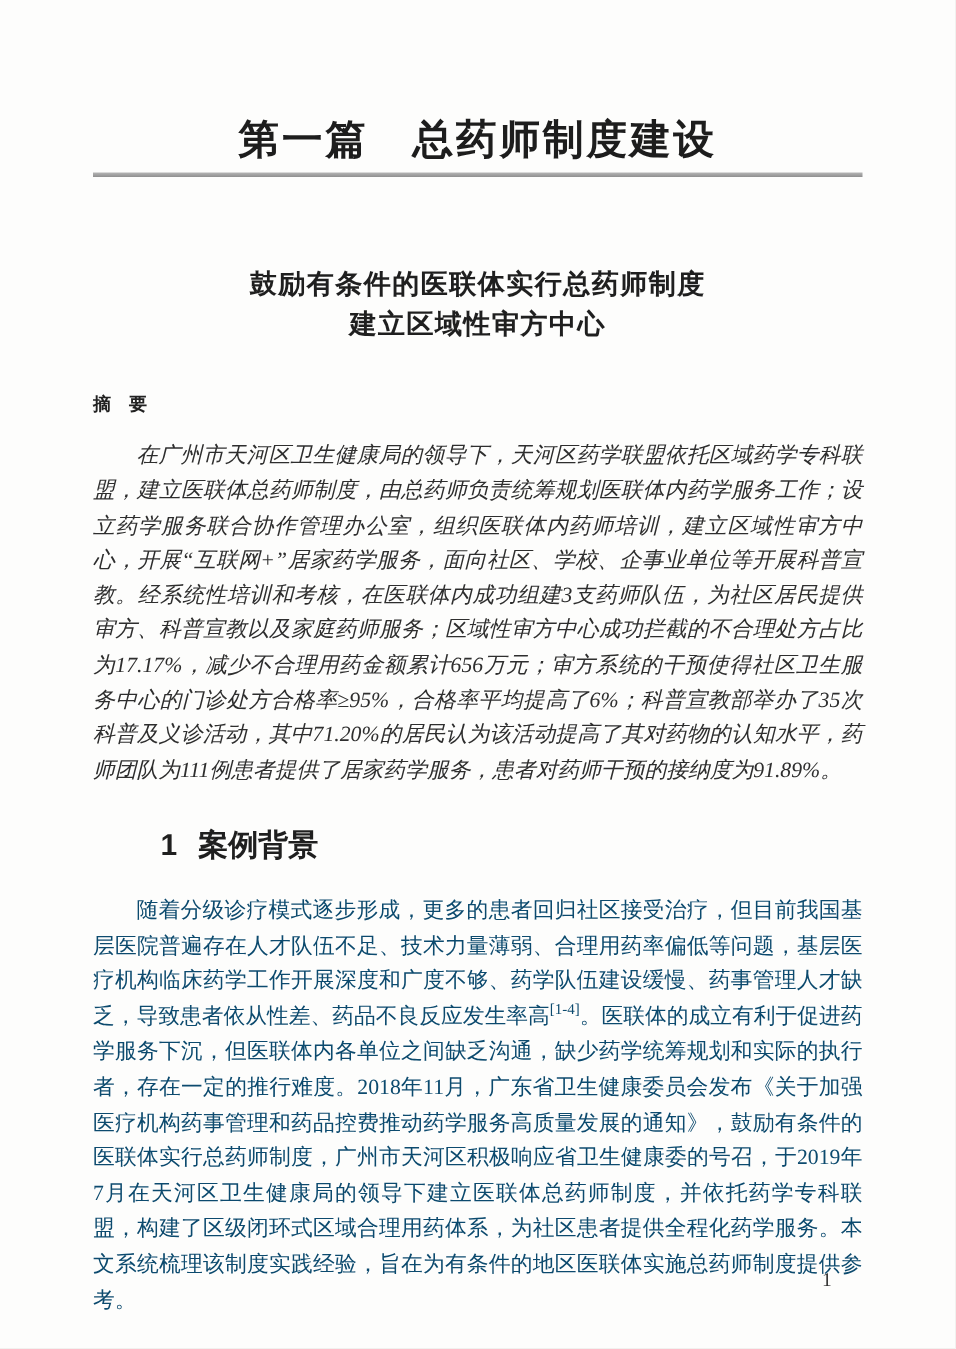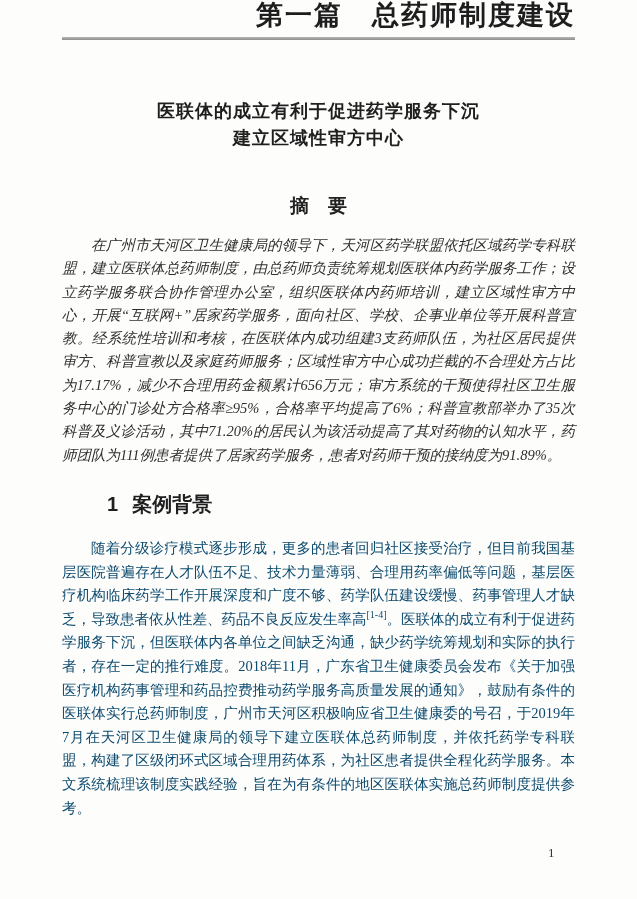--- a/index.html
+++ b/index.html
@@ -18,21 +18,22 @@
     overflow: hidden;
     box-sizing: border-box;
   }
   .content {
     position: relative;
     margin: 0 62px;
     width: 513px;
   }
   
   .part-banner {
-    text-align: right;
+    padding-top: 78px;
+    text-align: center;
     font-family: Liberation Serif, serif;
   }
   .part-banner .part-title {
     font-size: 27px;
     font-weight: bold;
     letter-spacing: 2px;
     color: #1d1d1d;
     line-height: 30px;
   }
   .part-rule {
@@ -46,24 +47,23 @@
     margin-top: 58px;
     text-align: center;
     font-weight: bold;
     font-size: 18px;
     line-height: 27px;
     color: #1f1f1f;
     letter-spacing: 1px;
   }
   
   .abstract-heading {
-    margin-top: 41px;
-    text-align: center;
+    margin-top: 31px;
     font-weight: bold;
-    font-size: 19px;
+    font-size: 12px;
     color: #222;
   }
   .abstract-body {
     margin-top: 15px;
     font-size: 14.5px;
     line-height: 23.3px;
     text-align: justify;
     text-indent: 2em;
     font-style: italic;           
     color: #2e2e2e;
@@ -104,21 +104,21 @@
 
 <div class="page">
   <div class="content">
 
     <div class="part-banner">
       <div class="part-title">第一篇　总药师制度建设</div>
       <div class="part-rule"></div>
     </div>
 
     <div class="article-title">
-      <div>医联体的成立有利于促进药学服务下沉</div>
+      <div>鼓励有条件的医联体实行总药师制度</div>
       <div>建立区域性审方中心</div>
     </div>
 
     <div class="abstract-heading">摘　要</div>
 
     <p class="abstract-body">在广州市天河区卫生健康局的领导下，天河区药学联盟依托区域药学专科联盟，建立医联体总药师制度，由总药师负责统筹规划医联体内药学服务工作；设立药学服务联合协作管理办公室，组织医联体内药师培训，建立区域性审方中心，开展“互联网+”居家药学服务，面向社区、学校、企事业单位等开展科普宣教。经系统性培训和考核，在医联体内成功组建3支药师队伍，为社区居民提供审方、科普宣教以及家庭药师服务；区域性审方中心成功拦截的不合理处方占比为17.17%，减少不合理用药金额累计656万元；审方系统的干预使得社区卫生服务中心的门诊处方合格率≥95%，合格率平均提高了6%；科普宣教部举办了35次科普及义诊活动，其中71.20%的居民认为该活动提高了其对药物的认知水平，药师团队为111例患者提供了居家药学服务，患者对药师干预的接纳度为91.89%。</p>
 
     <div class="section-heading">
       <span class="sec-no">1</span><span>案例背景</span>
     </div>

